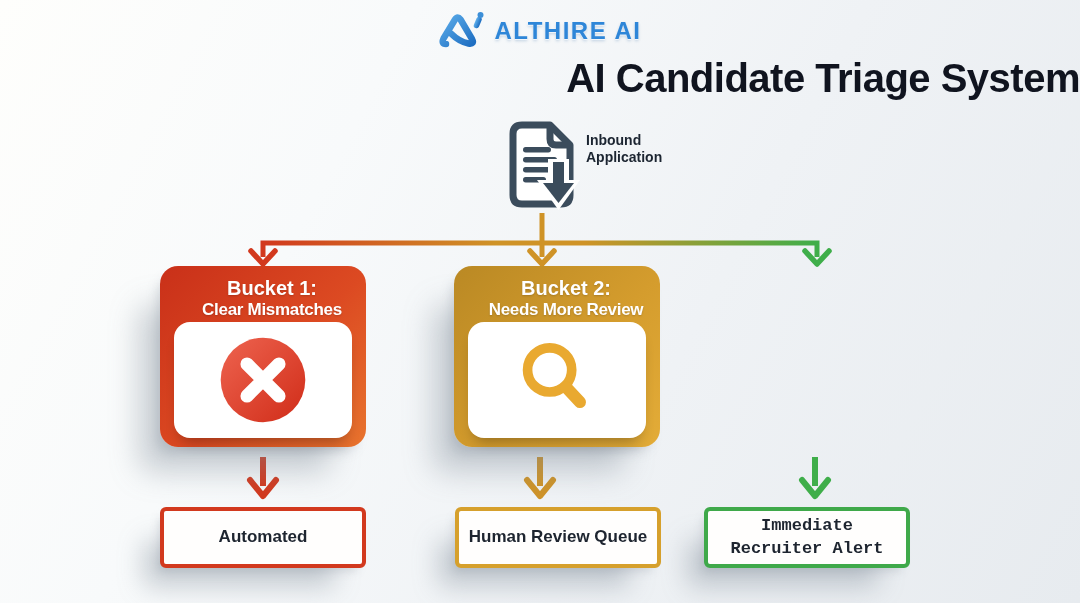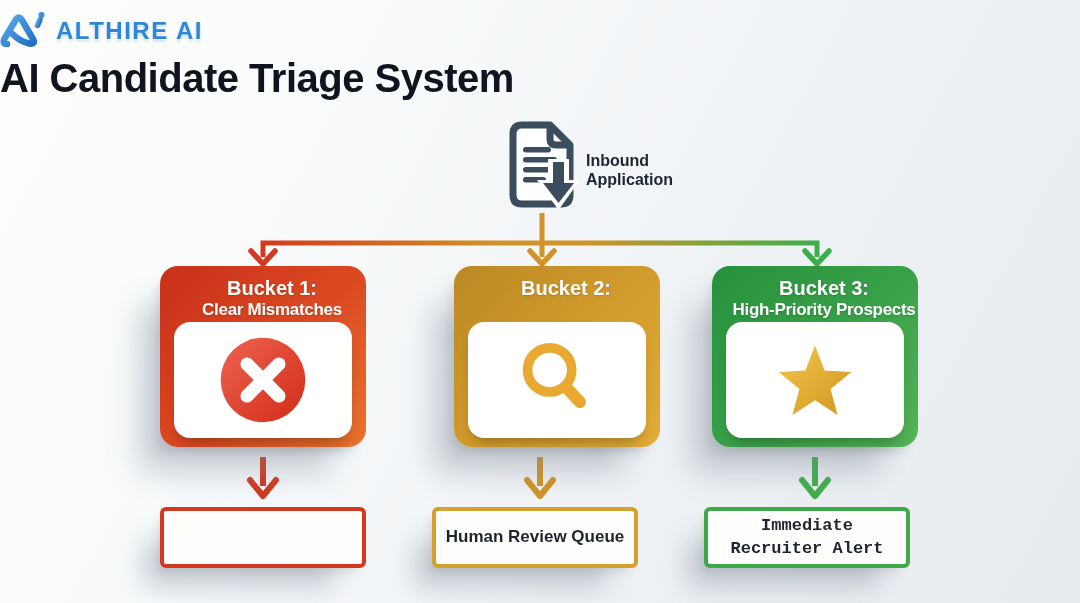--- a/index.html
+++ b/index.html
@@ -10,39 +10,39 @@
     position: relative;
     width: 1080px; height: 603px;
     margin: 0 auto;
     overflow: hidden;
     background: linear-gradient(118deg, #fefefc 0%, #f8fafb 30%, #eff2f5 62%, #e7ebef 100%);
   }
 
   
   .brand-row {
     position: absolute; top: 8px; left: 0; width: 100%;
-    display: flex; align-items: center; gap: 10px;
+    display: flex; align-items: center; justify-content: center; gap: 10px;
     height: 46px;
   }
   .brand-text {
     font-size: 24px; font-weight: 800; letter-spacing: 1.5px;
     color: #2e86d8;
     text-shadow: 0 1px 0 rgba(255,255,255,.7), 0 2px 3px rgba(34,96,160,.25);
   }
   .page-title {
     position: absolute; top: 56px; left: 0; width: 100%;
-    text-align: left;
+    text-align: right;
     font-size: 40px; font-weight: 800; color: #10141f; letter-spacing: -0.5px;
   }
 
   
   .inbound-icon { position: absolute; left: 498px; top: 118px; }
   .inbound-label {
-    position: absolute; left: 586px; top: 152px;
-    font-size: 16px; font-weight: 800; color: #1c2531; line-height: 1.18;
+    position: absolute; left: 586px; top: 132px;
+    font-size: 14px; font-weight: 800; color: #1c2531; line-height: 1.18;
   }
 
   
   #connector-svg { position: absolute; left: 0; top: 0; z-index: 1; }
 
   
   .bucket-card {
     position: absolute; top: 266px; width: 206px; height: 181px;
     border-radius: 18px; z-index: 2;
     box-shadow: -28px 32px 30px -8px rgba(122,134,148,.40),
@@ -66,21 +66,21 @@
   
   .outcome-box {
     position: absolute; top: 507px; width: 206px; height: 61px;
     background: #fffefd; border-radius: 6px; z-index: 2;
     display: flex; align-items: center; justify-content: center; text-align: center;
     font-size: 17px; font-weight: 800; color: #1e2530; line-height: 1.3;
     box-shadow: -24px 26px 26px -8px rgba(122,134,148,.40),
                 -5px 7px 10px -4px rgba(122,134,148,.25);
   }
   .outcome-box.col-1 { left: 160px; border: 4px solid #d2391e; }
-  .outcome-box.col-2 { left: 432px; border: 4px solid #d6a02c; }
+  .outcome-box.col-2 { left: 455px; border: 4px solid #d6a02c; }
   .outcome-box.col-3 { left: 704px; border: 4px solid #3fa94a; font-family: Liberation Mono, monospace; }
 </style>
 </head>
 <body>
 
 <div id="stage">
 
   <svg id="connector-svg" width="1080" height="603" viewBox="0 0 1080 603">
     <defs>
       <linearGradient id="connGrad" x1="0" y1="0" x2="1" y2="0">
@@ -165,49 +165,34 @@
         </defs>
         <circle cx="50" cy="50" r="45" fill="url(#gradRed)"></circle>
         <path d="M33 33 L67 67 M67 33 L33 67" stroke="#ffffff" stroke-width="14" stroke-linecap="round"></path>
       </svg>
     </div>
   </div>
 
   <div class="bucket-card col-2">
     <div class="bucket-head">
       <div class="bucket-heading">Bucket 2:</div>
+      <div class="bucket-subheading">Needs More Review</div>
     </div>
     <div class="bucket-inner">
       <svg width="92" height="92" viewBox="0 0 100 100">
         <circle cx="42" cy="39" r="24" fill="none" stroke="#e9a930" stroke-width="10.5"></circle>
         <path d="M60 58 L75 74" stroke="#e9a930" stroke-width="13" stroke-linecap="round"></path>
       </svg>
     </div>
   </div>
 
-  <div class="bucket-card col-3">
-    <div class="bucket-head">
-      <div class="bucket-heading">Bucket 3:</div>
-      <div class="bucket-subheading">High-Priority Prospects</div>
-    </div>
-    <div class="bucket-inner">
-      <svg width="100" height="96" viewBox="0 0 100 100">
-        <defs>
-          <linearGradient id="gradGold" x1="0" y1="0" x2="1" y2="1">
-            <stop offset="0" stop-color="#f2c74e"></stop>
-            <stop offset="1" stop-color="#d2951e"></stop>
-          </linearGradient>
-        </defs>
-        <polygon points="50,14 60,40.2 88,41.6 66.2,59.3 73.5,86.4 50,71 26.5,86.4 33.8,59.3 12,41.6 40,40.2" fill="url(#gradGold)" stroke-linejoin="round"></polygon>
-      </svg>
-    </div>
-  </div>
 
   <div class="outcome-box col-1">
     <div>
+      <div>Automated</div>
     </div>
   </div>
   <div class="outcome-box col-2">
     <div>
       <div>Human Review Queue</div>
     </div>
   </div>
   <div class="outcome-box col-3">
     <div>
       <div>Immediate</div>

